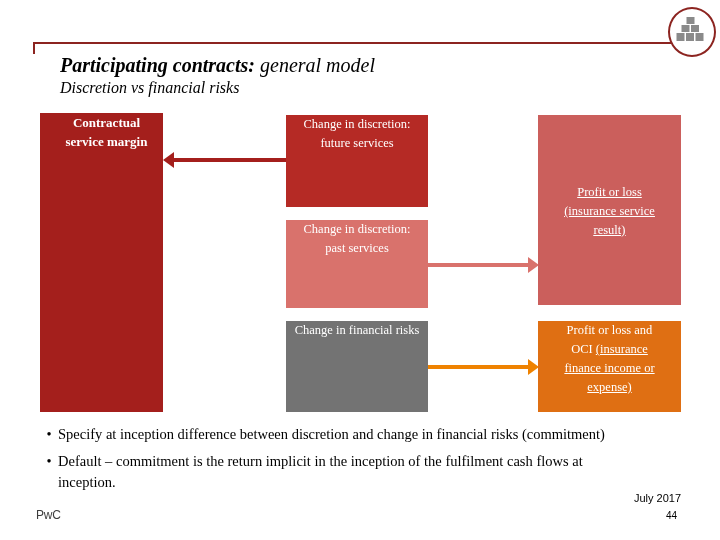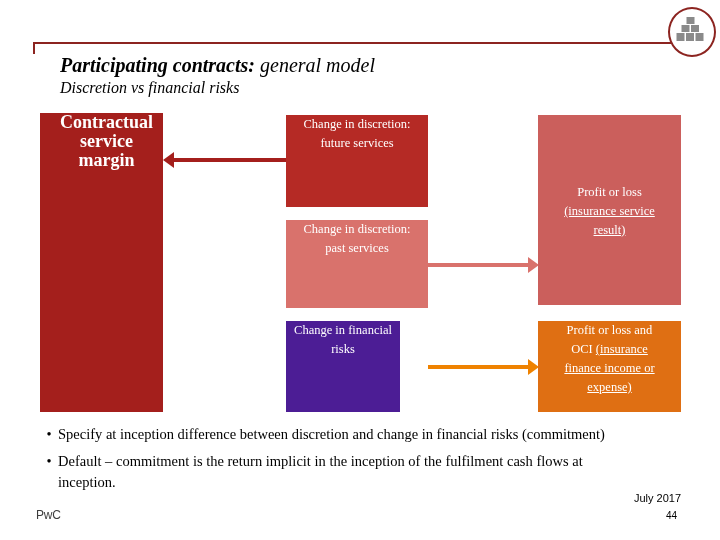--- a/index.html
+++ b/index.html
@@ -82,41 +82,42 @@
     line-height: 19px;
     padding: 0 6px;
   }
 
   .csm-box {
     left: 40px; top: 113px;
     width: 123px; height: 299px;
     background: #a41f1c;
     font-weight: bold;
   }
-  .csm-box .box-text { font-size: 18px; line-height: 19px; padding-left: 16px; }
+  .csm-box .box-text { font-size: 13px; line-height: 19px; padding-left: 16px; }
 
   .mid-box-1 {
     left: 286px; top: 115px;
     width: 142px; height: 92px;
     background: #b52a25;
   }
   .mid-box-2 {
     left: 286px; top: 220px;
     width: 142px; height: 88px;
     background: #d9726c;
   }
   .mid-box-3 {
     left: 286px; top: 321px;
-    width: 114px; height: 91px;
-    background: #4c1d95;
+    width: 142px; height: 91px;
+    background: #737373;
   }
   .right-box-1 {
     left: 538px; top: 115px;
     width: 143px; height: 190px;
     background: #cb5f5c;
+    text-decoration: underline;
   }
   .right-box-2 {
     left: 538px; top: 321px;
     width: 143px; height: 91px;
     background: #df6f13;
   }
   .right-box-1 .box-text { padding-top: 68px; }
 
   .u { text-decoration: underline; }
 

